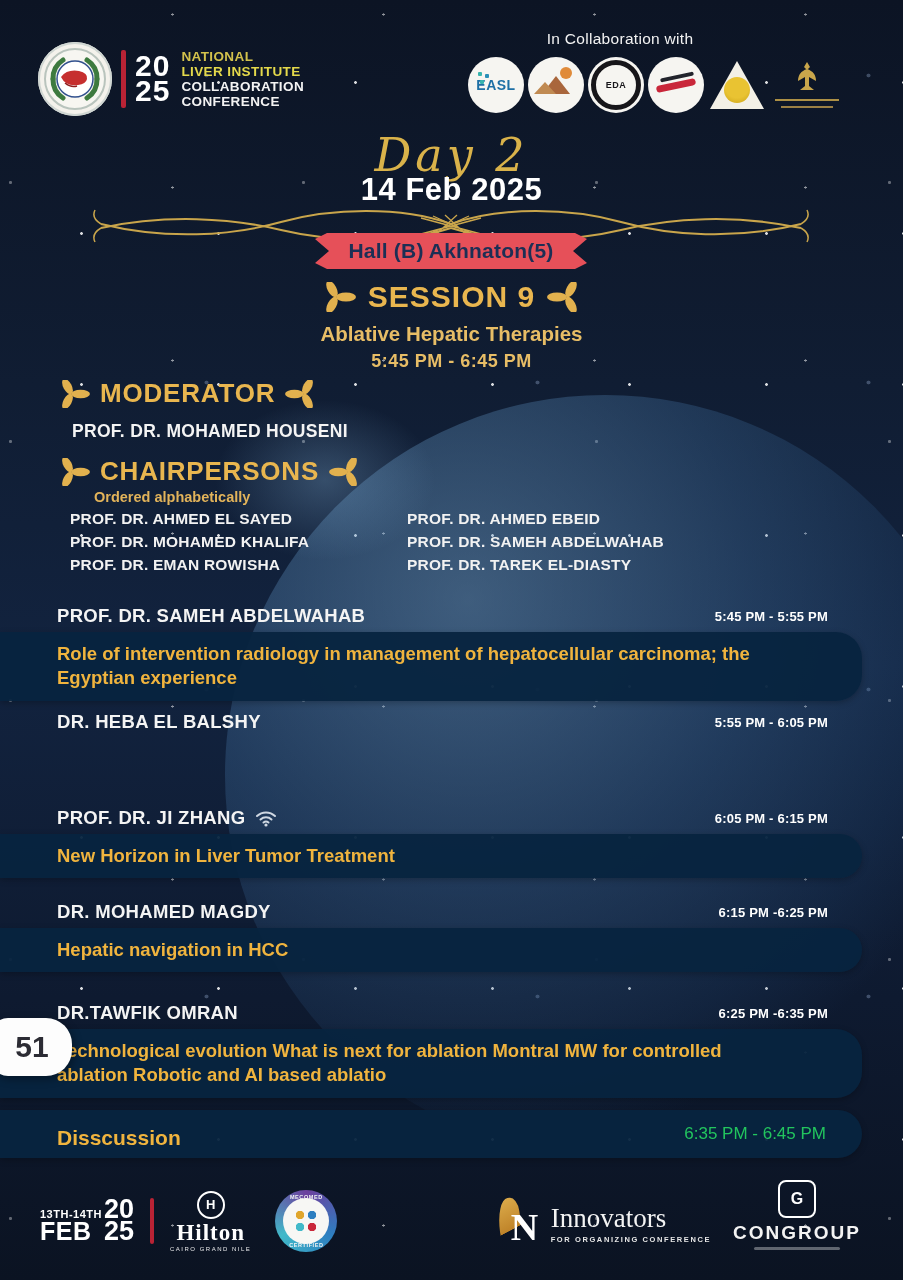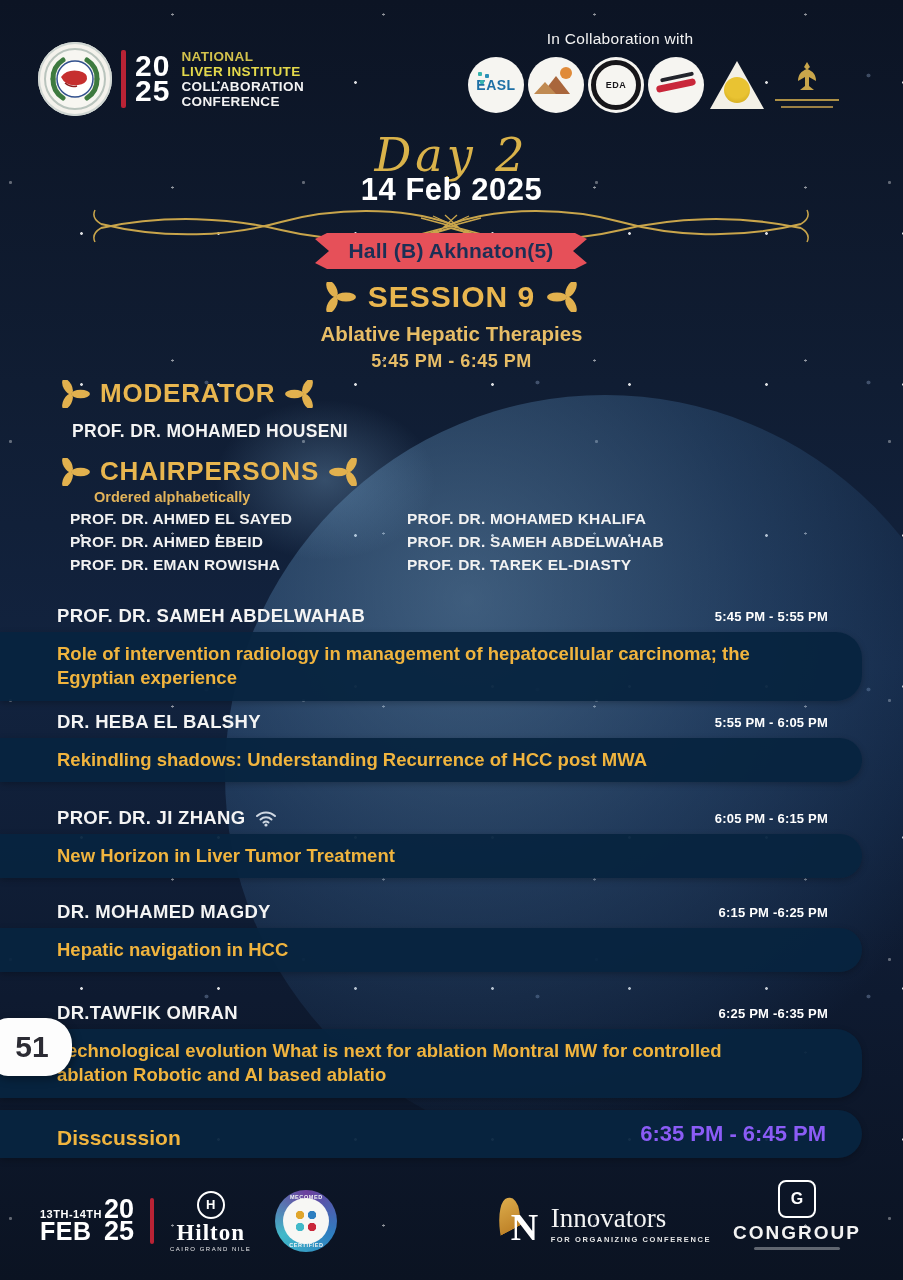--- a/index.html
+++ b/index.html
@@ -99,21 +99,21 @@
   .talk-time{margin-left:auto;color:#fff;font-size:13px;font-weight:800;letter-spacing:.2px;}
   .talk-bar{margin-top:3px;width:862px;box-sizing:border-box;background:rgba(7,36,63,.95);
     border-radius:0 26px 26px 0;padding:10px 86px 10px 57px;color:#f0b43e;font-size:18.5px;font-weight:700;line-height:1.32;
     box-shadow:0 2px 6px rgba(0,0,0,.25);}
   .wifi{display:inline-flex;}
 
   .discussion{position:absolute;left:0;top:1110px;width:862px;height:48px;box-sizing:border-box;
     background:rgba(7,36,63,.95);border-radius:0 24px 24px 0;display:flex;align-items:center;
     padding:0 36px 0 57px;box-shadow:0 2px 6px rgba(0,0,0,.25);}
   .discussion .lbl{color:#f0b43e;font-size:21px;font-weight:800;margin-top:8px;}
-  .discussion .tm{margin-left:auto;color:#8b5cf6;font-size:22px;font-weight:700;}
+  .discussion .tm{margin-left:auto;color:#22c55e;font-size:17px;font-weight:400;}
 
   .page-badge{position:absolute;left:-8px;top:1018px;width:80px;height:58px;background:#fdfdfd;
     border-radius:16px 26px 26px 16px;display:flex;align-items:center;justify-content:center;
     color:#2c2c34;font-size:30px;font-weight:700;box-shadow:2px 3px 8px rgba(0,0,0,.35);z-index:5;}
 
   
   .footer{position:absolute;left:0;bottom:18px;width:100%;height:80px;}
   .f-left{position:absolute;left:40px;bottom:10px;display:flex;align-items:center;gap:10px;}
   .f-date{display:flex;align-items:flex-end;color:#fff;}
   .f-date .d1{font-size:11px;font-weight:800;letter-spacing:.5px;display:block;}
@@ -295,22 +295,22 @@
           <ellipse cx="10" cy="7" rx="4.5" ry="9" transform="rotate(-28 10 7)"></ellipse>
           <ellipse cx="10" cy="23" rx="4.5" ry="9" transform="rotate(28 10 23)"></ellipse>
           <ellipse cx="24" cy="15" rx="10" ry="4.5"></ellipse>
         </g>
       </svg>
     </div>
     <div class="chairs-note">Ordered alphabetically</div>
   </div>
   <div class="chairs-grid">
     <span>PROF. DR. AHMED EL SAYED</span>
+    <span>PROF. DR. AHMED EBEID</span>
     <span>PROF. DR. MOHAMED KHALIFA</span>
-    <span>PROF. DR. AHMED EBEID</span>
     <span>PROF. DR. SAMEH ABDELWAHAB</span>
     <span>PROF. DR. EMAN ROWISHA</span>
     <span>PROF. DR. TAREK EL-DIASTY</span>
   </div>
 
   <div class="talk" style="top:603px">
     <div class="talk-namerow">
       <span class="talk-speaker">
         <span>PROF. DR. SAMEH ABDELWAHAB</span>
 
@@ -321,21 +321,20 @@
   </div>
 
   <div class="talk" style="top:709px">
     <div class="talk-namerow">
       <span class="talk-speaker">
         <span>DR. HEBA EL BALSHY</span>
 
       </span>
       <span class="talk-time">5:55 PM - 6:05 PM</span>
     </div>
-    <div class="talk-bar">Rekindling shadows: Understanding Recurrence of HCC post MWA</div>
   </div>
 
   <div class="talk" style="top:805px">
     <div class="talk-namerow">
       <span class="talk-speaker">
         <span>PROF. DR. JI ZHANG</span>
         <svg class="wifi" width="22" height="17" viewBox="0 0 22 17">
             <g fill="none" stroke="#cfd8e2" stroke-width="2" stroke-linecap="round">
               <path d="M2 6 a13 13 0 0 1 18 0"></path>
               <path d="M5.5 9.5 a8 8 0 0 1 11 0"></path>

